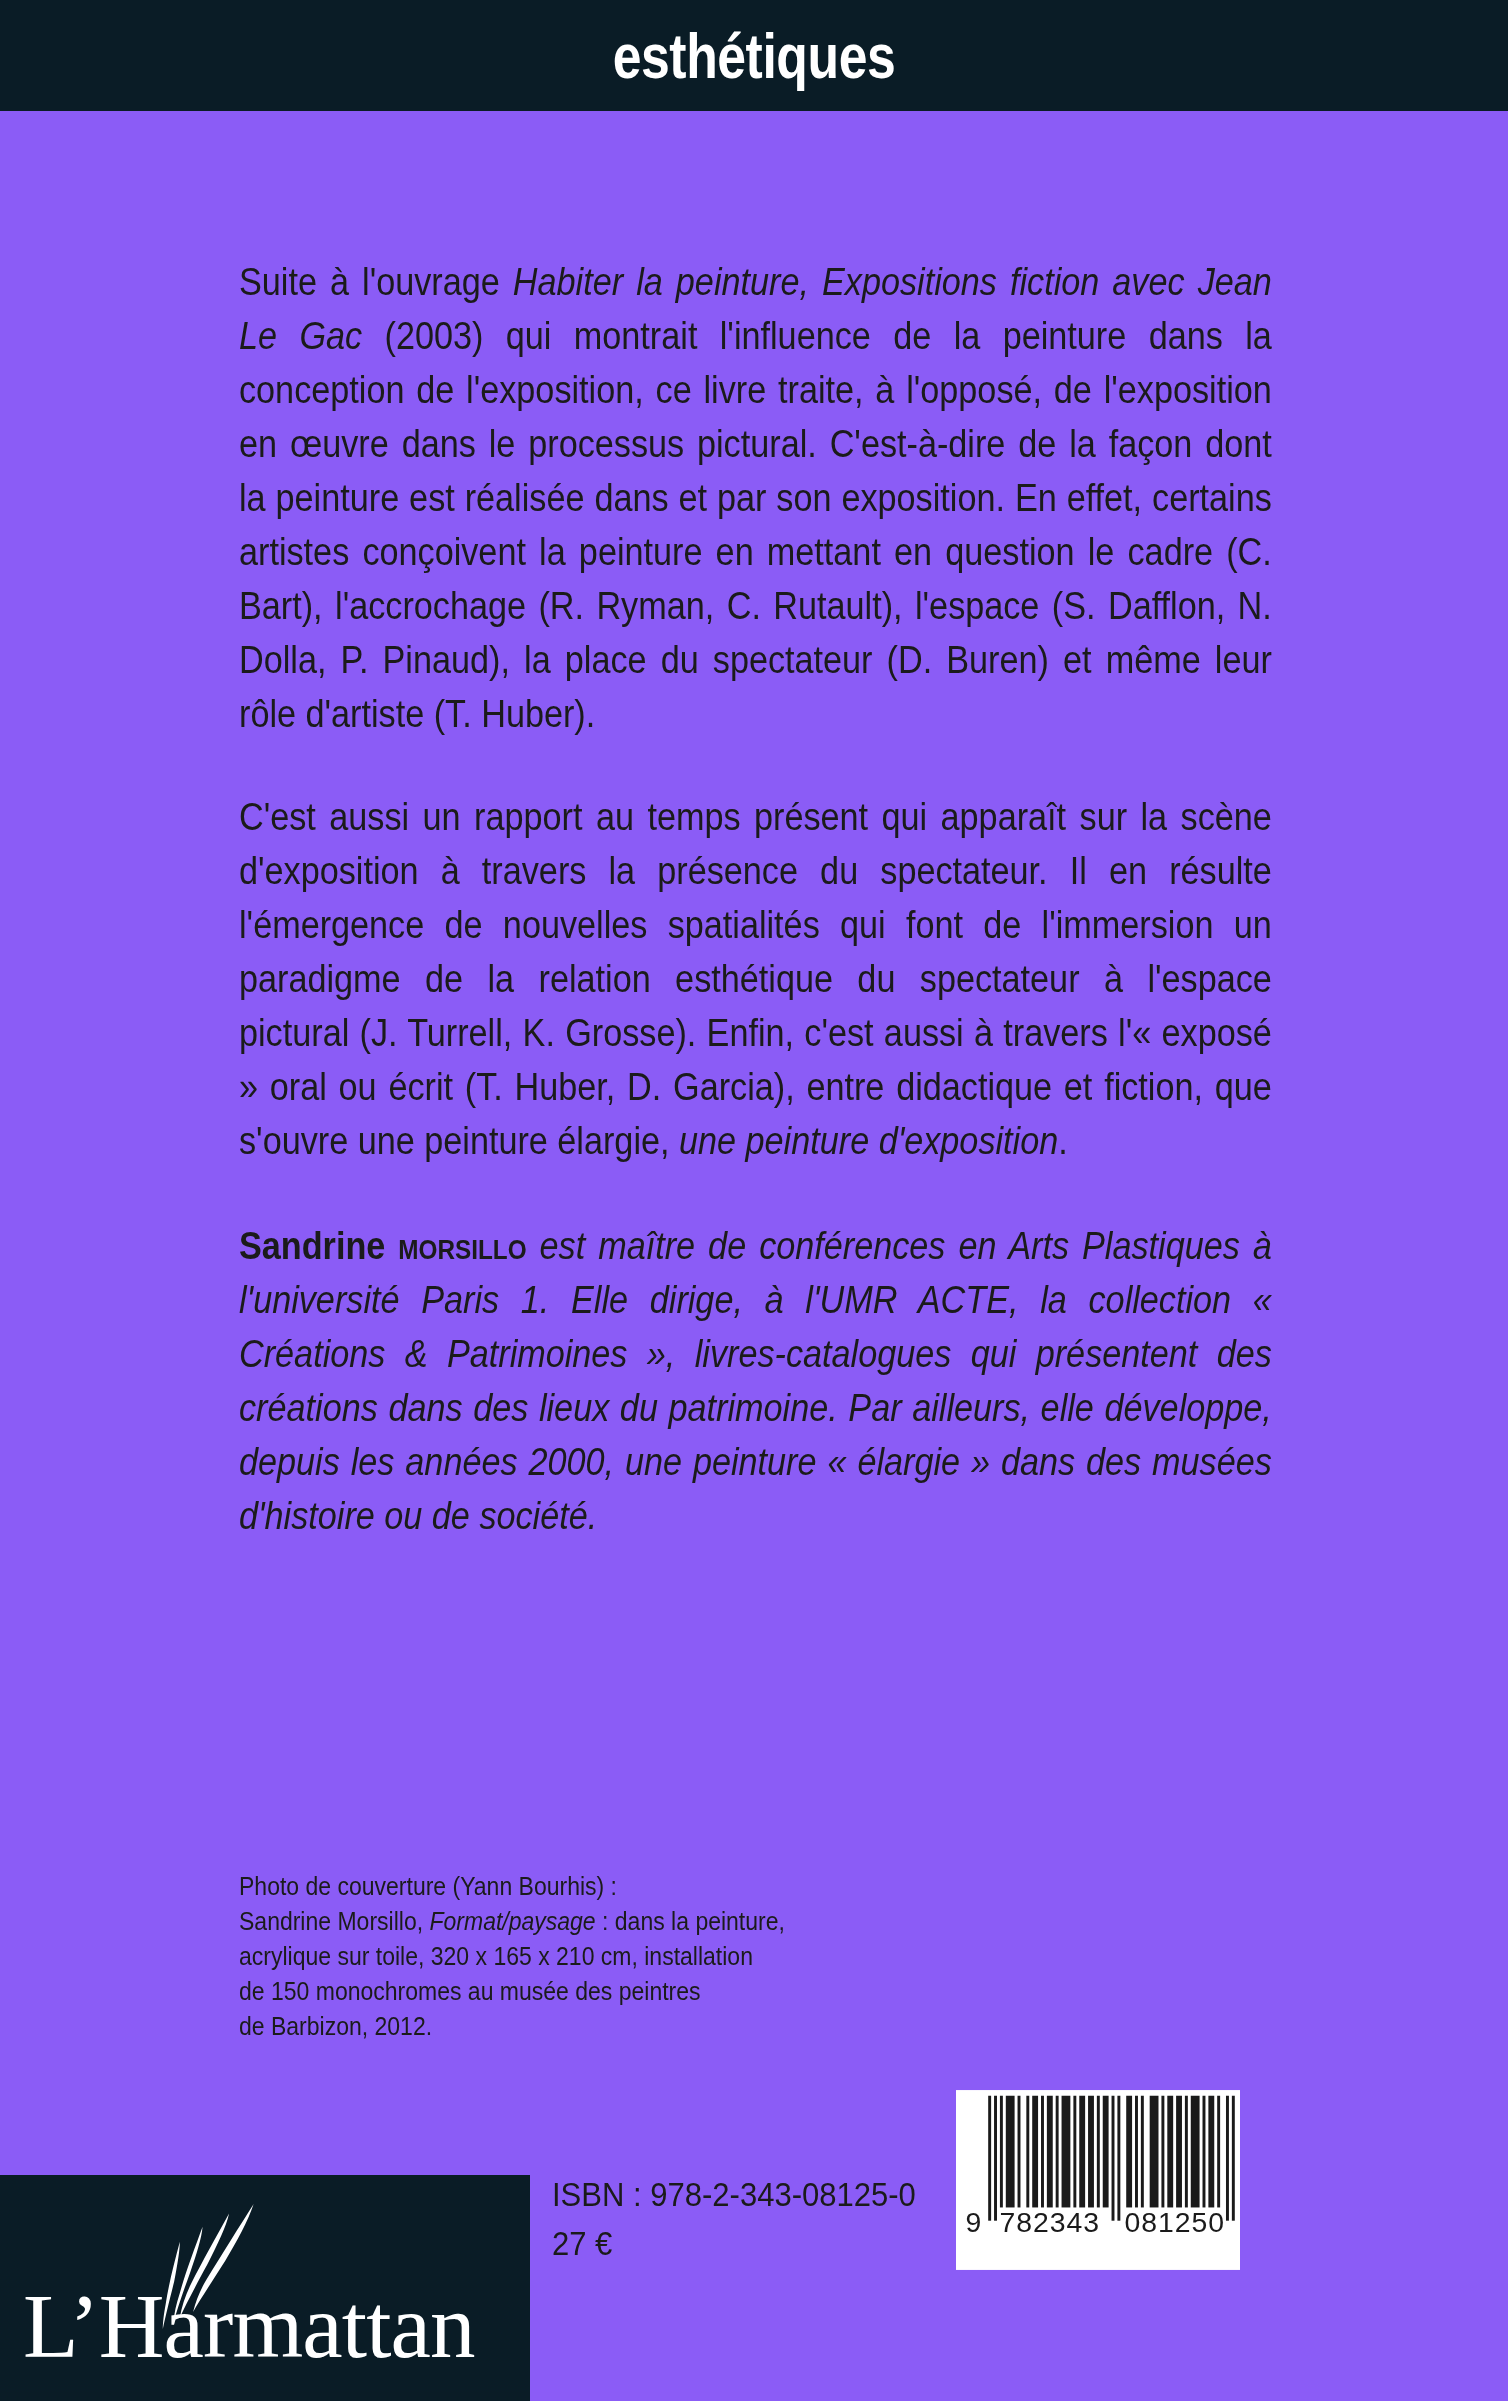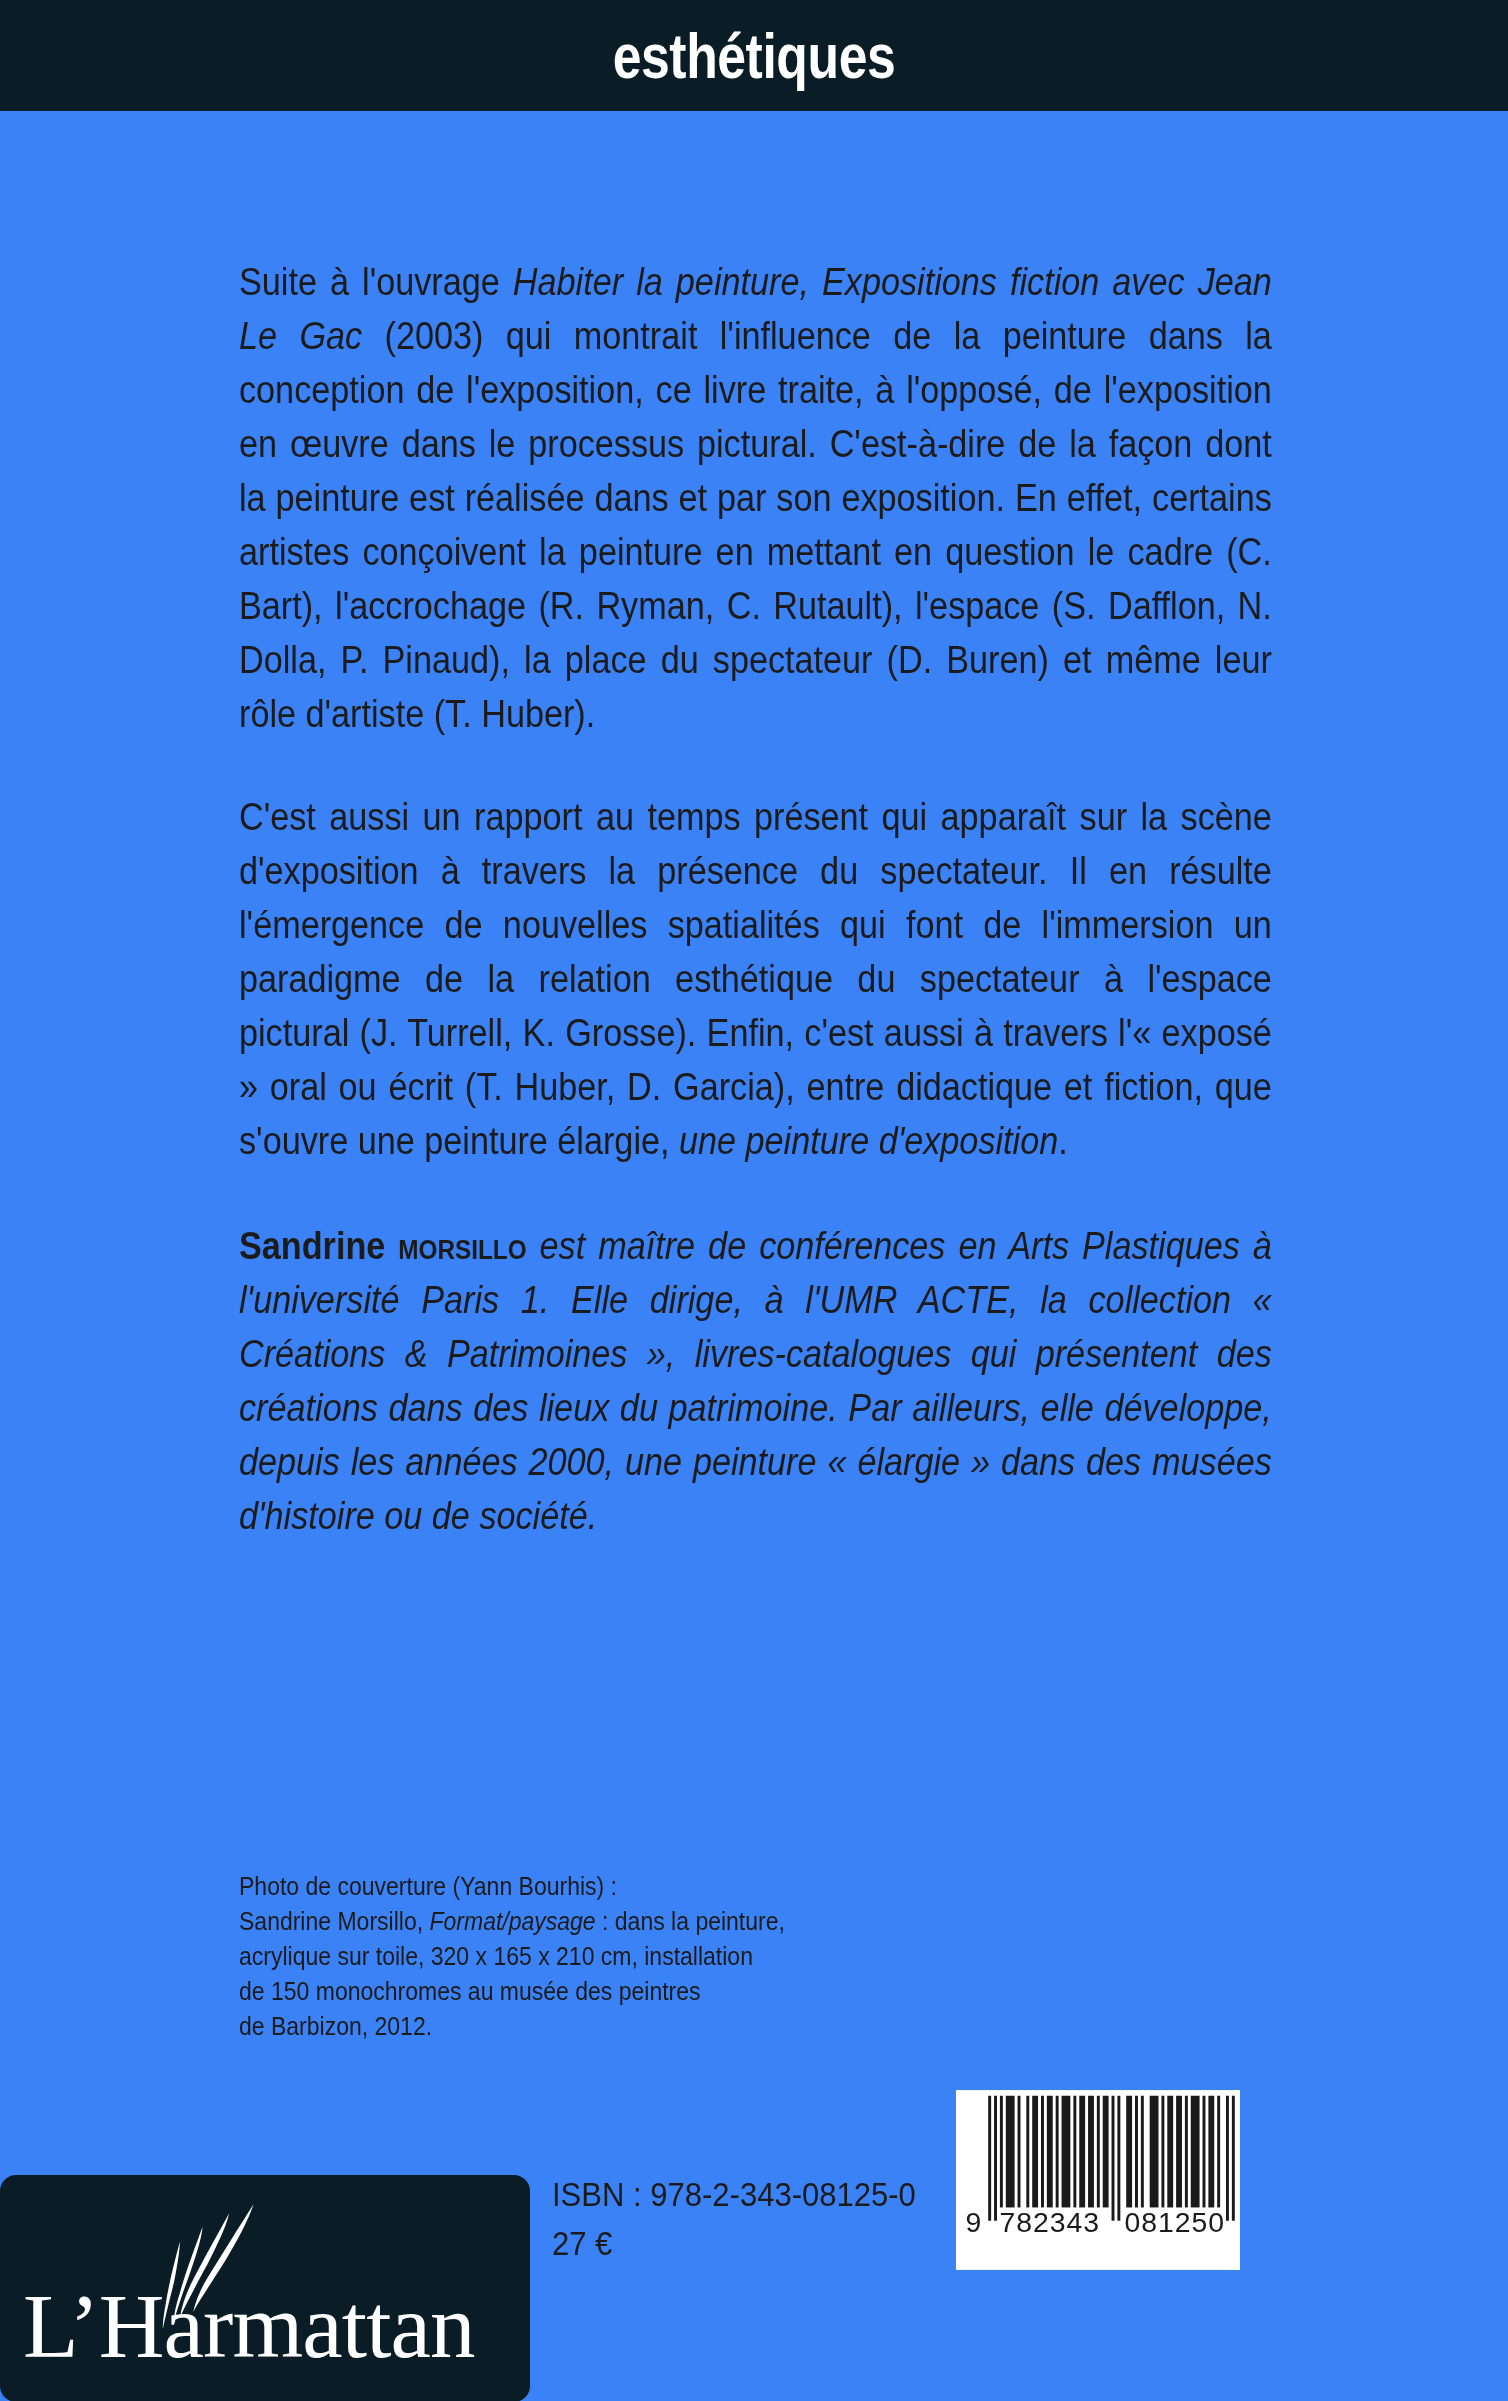--- a/index.html
+++ b/index.html
@@ -10,21 +10,21 @@
   }
   body {
     font-family: "Liberation Sans", sans-serif;
     -webkit-font-smoothing: antialiased;
   }
 
   .page {
     position: relative;
     width: 1508px;
     height: 2402px;
-    background: #3b82f6;
+    background: #8b5cf6;
     overflow: hidden;
   }
 
   
   .series-band {
     position: absolute;
     left: 0;
     top: 0;
     width: 1508px;
     height: 111px;
@@ -106,21 +106,20 @@
 
   
   .publisher {
     position: absolute;
     left: 0;
     top: 2175px;
     width: 530px;
     height: 227px;
     background: #0a1c26;
     overflow: hidden;
-    border-radius: 16px;
   }
   .publisher-logo {
     position: absolute;
     left: 0;
     top: 0;
     width: 530px;
     height: 227px;
   }
   .publisher-wordmark {
     position: absolute;

